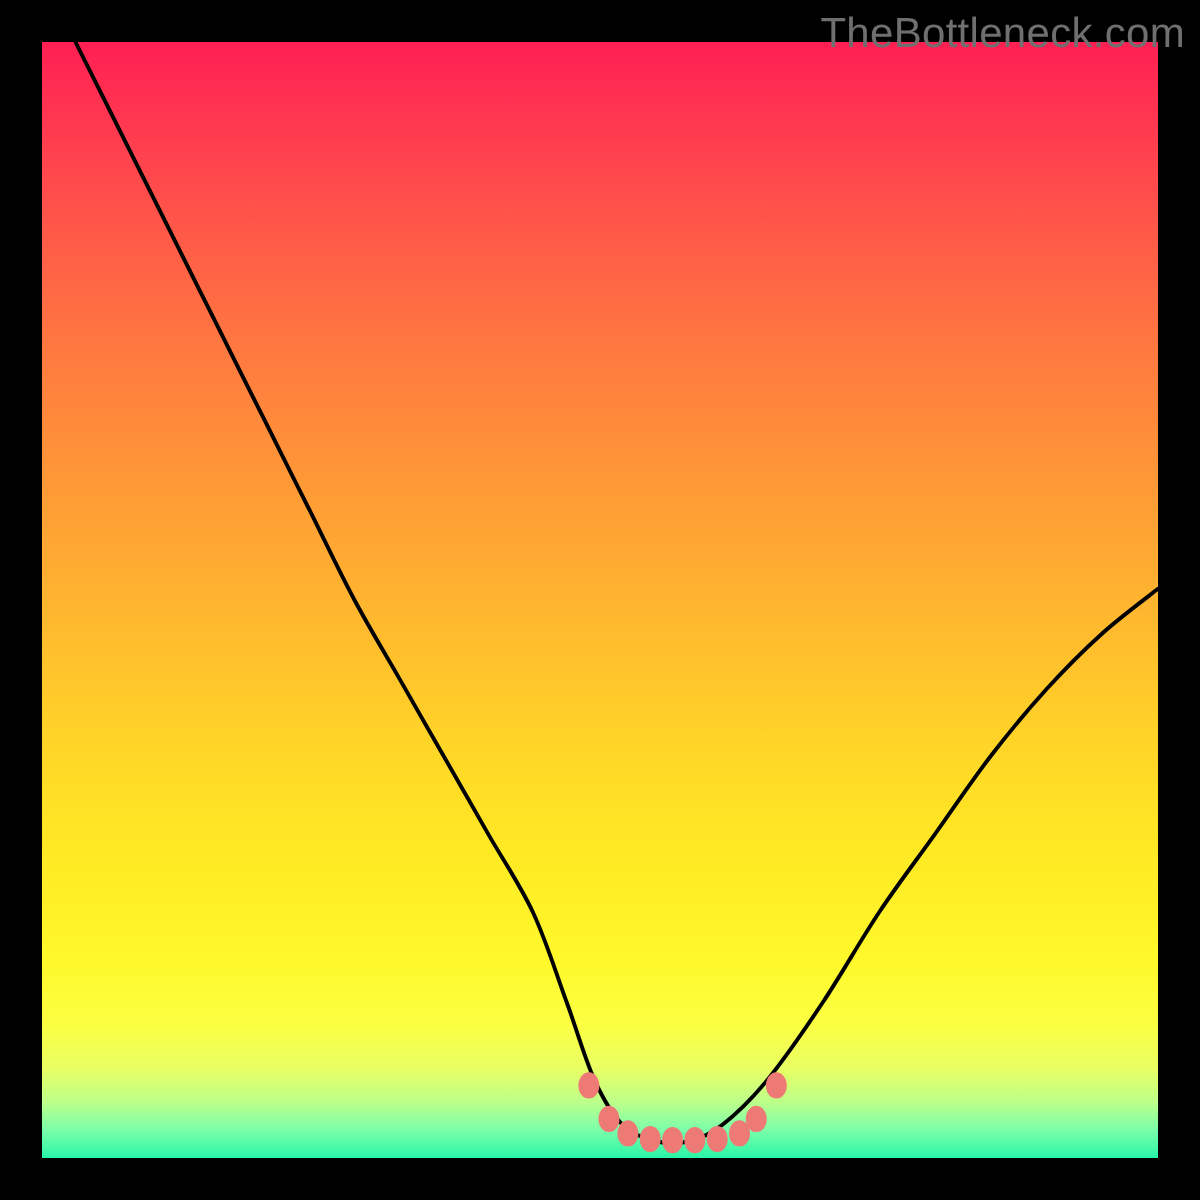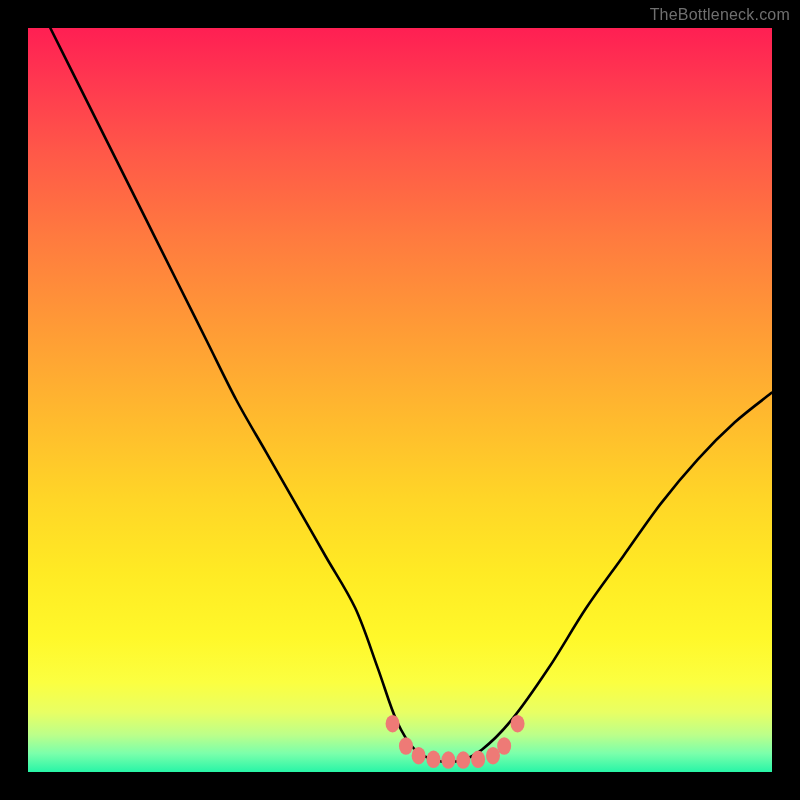--- a/index.html
+++ b/index.html
@@ -40,21 +40,21 @@
       #bcff8a 95%,
       #7bffab 97.5%,
       #28f5a7 100%
     );
   }
   .watermark {
     position: absolute;
     top: 6px;
     right: 10px;
     color: #6f6f6f;
-    font-size: 16px;
+    font-size: 28px;
     letter-spacing: 0.2px;
     user-select: none;
     margin-left: 40px;
   }
   svg.curve {
     position: absolute;
     top: 0; left: 0;
     width: 744px;
     height: 744px;
     overflow: visible;

